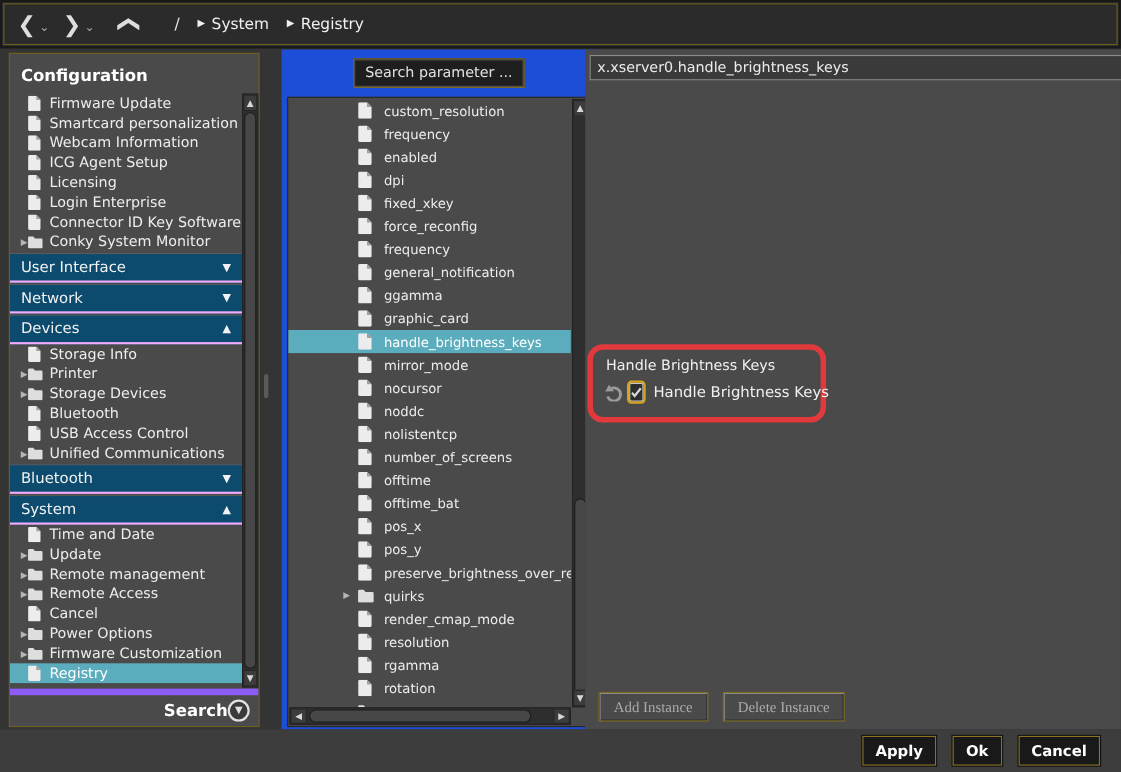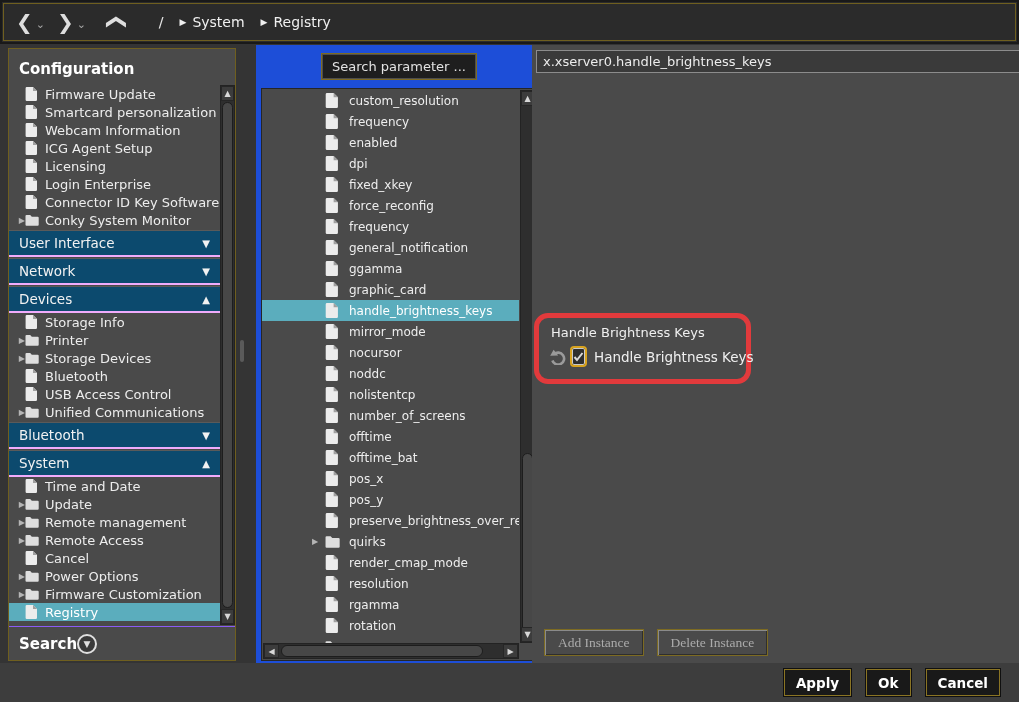--- a/index.html
+++ b/index.html
@@ -38,21 +38,21 @@
   .sb-row.selected .lbl{color:#fff;}
   .sb-section{
     height:24px;display:flex;align-items:center;justify-content:space-between;
     background:#0c4a6e;border-top:1px solid #5a5a5a;border-bottom:2px solid #f0abfc;
     padding:0 10px 0 10px;margin-top:1px;
   }
   .sb-section .lbl{color:#f2f2f2;font-size:13.5px;}
   .sb-section .tri{color:#f2f2f2;font-size:10px;}
   .sb-search{
     position:absolute;left:0;right:0;bottom:0;height:34px;background:#4a4a4a;
-    border-top:1px solid #8b5cf6;display:flex;align-items:center;justify-content:flex-start;
+    border-top:6px solid #8b5cf6;display:flex;align-items:center;justify-content:flex-end;
     padding:0 8px 0 10px;box-sizing:border-box;
   }
   .sb-search .lbl{font-weight:bold;font-size:15px;color:#fff;}
   .circle-btn{
     width:20px;height:20px;border:2px solid #e0e0e0;border-radius:50%;
     background:#3a3a3a;display:flex;align-items:center;justify-content:center;
     color:#e0e0e0;font-size:9px;box-sizing:border-box;
   }
   
   .vscroll{position:absolute;width:15px;background:#2e2e2e;border:1px solid #232323;box-sizing:border-box;}

